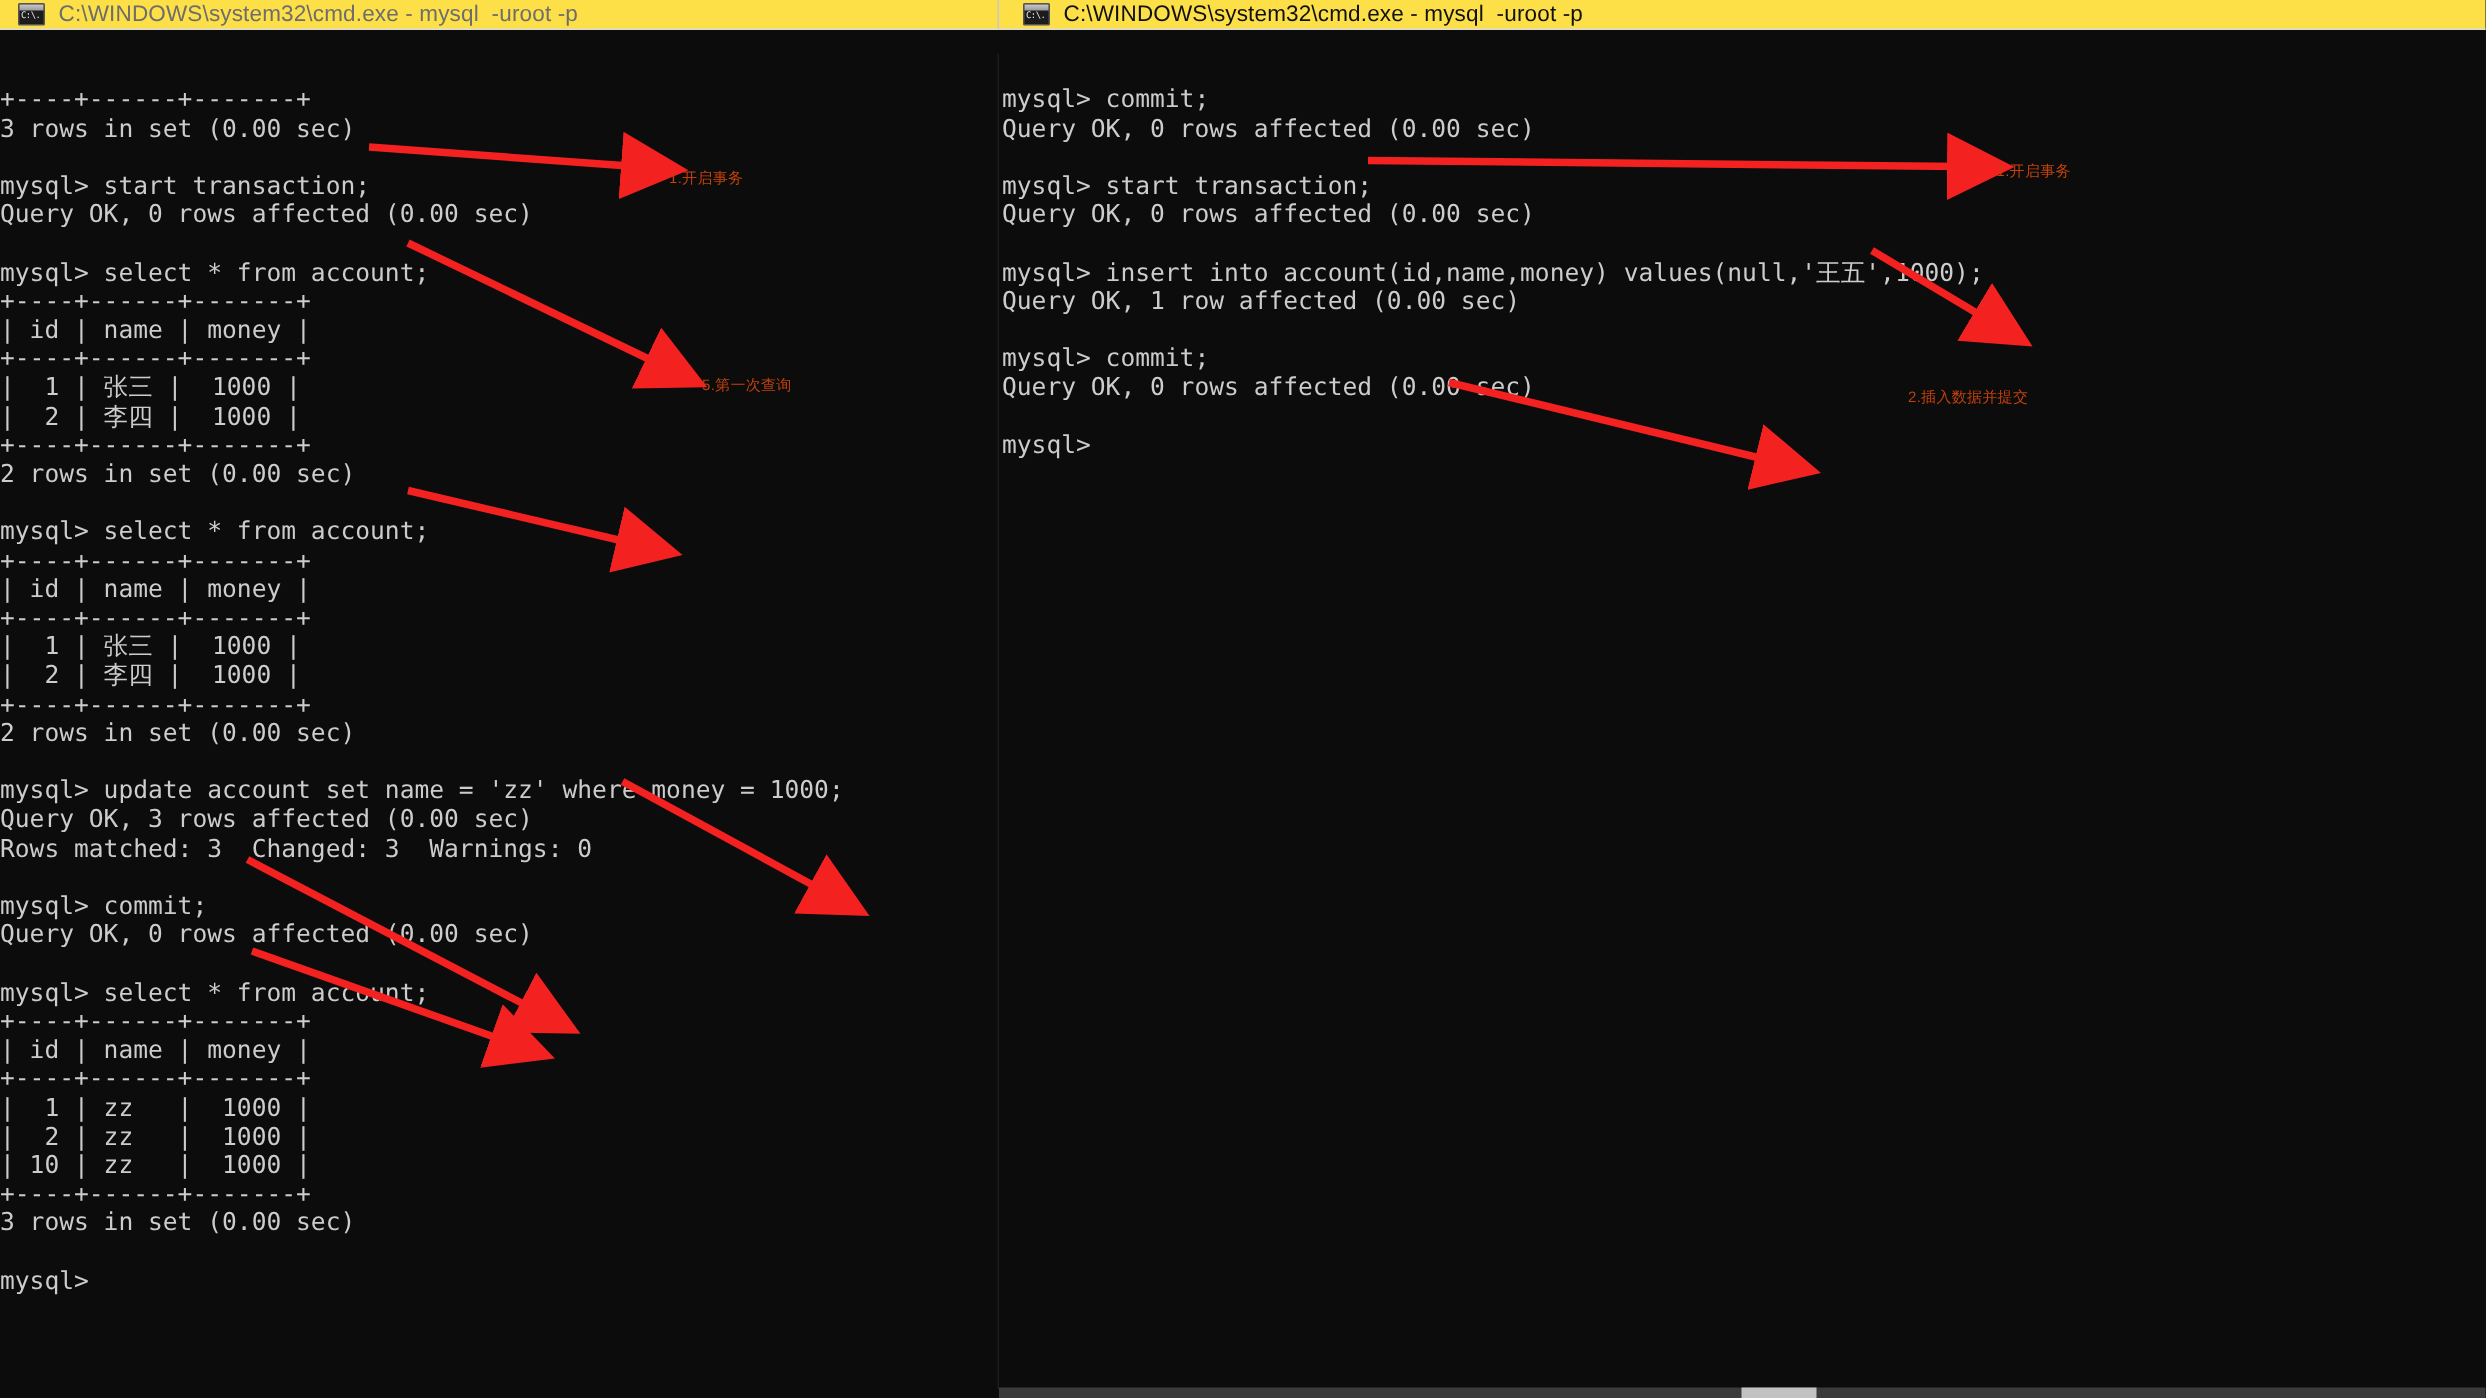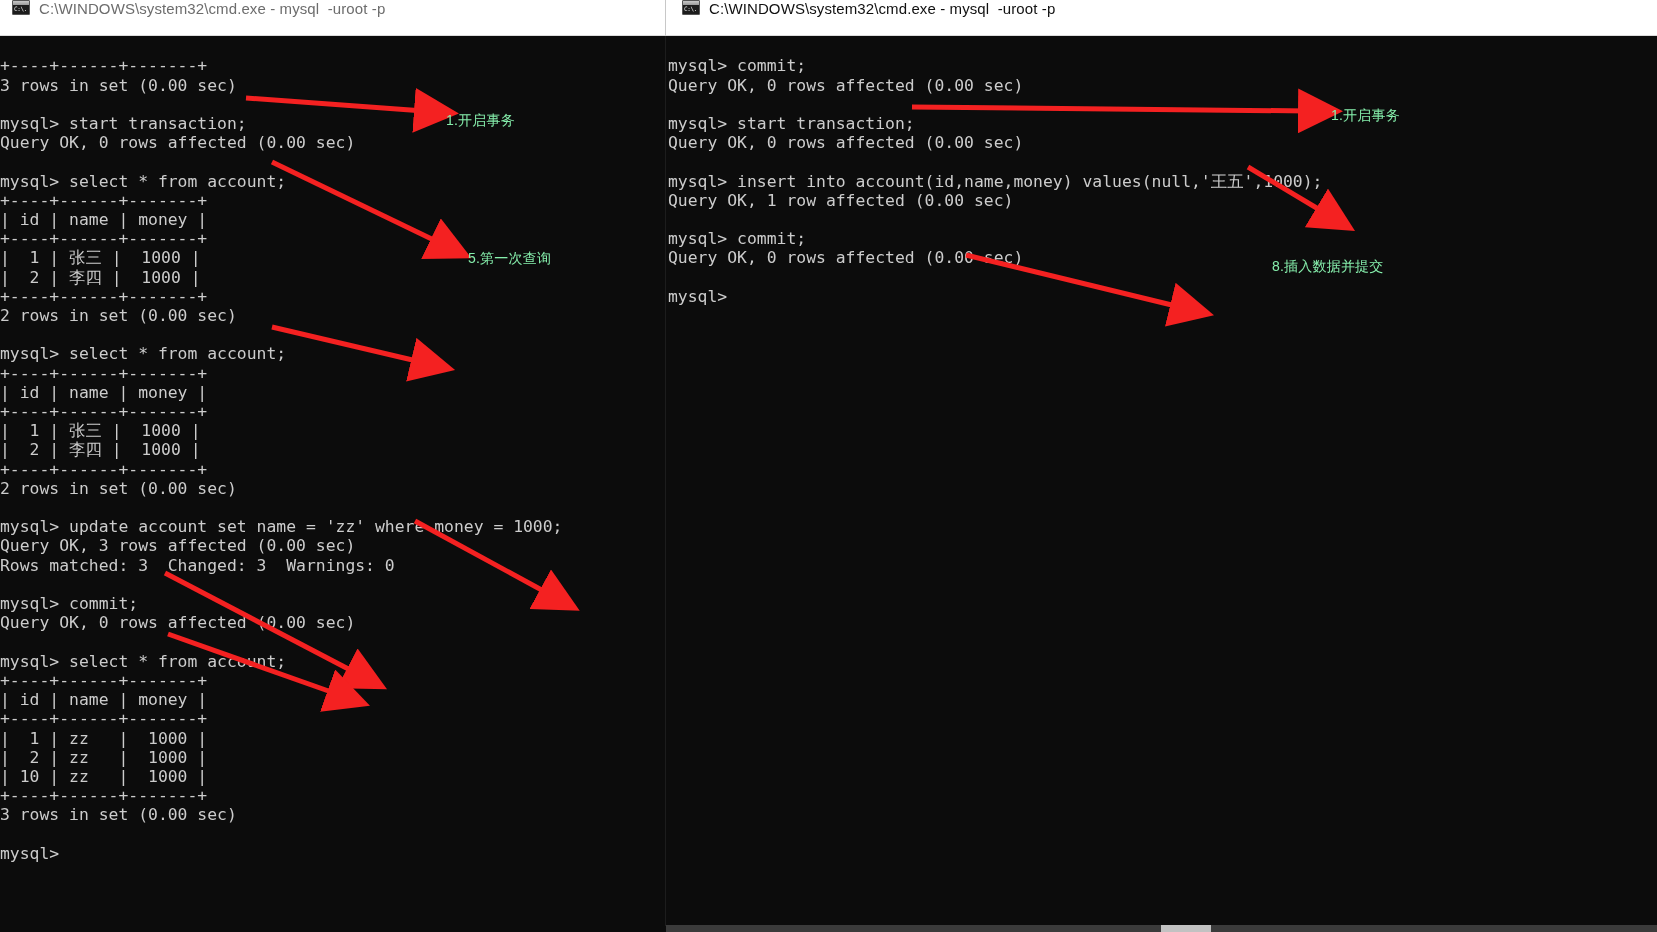--- a/index.html
+++ b/index.html
@@ -11,23 +11,23 @@
     position:relative;
   }
   .desktop{position:absolute;inset:0;background:#0c0c0c;}
 
   
   .win{position:absolute;top:0;bottom:0;background:#0c0c0c;}
   .win-left{left:0;width:666px;}
   .win-right{left:666px;right:0;}
 
   .titlebar{
-    height:36px;
-    background:#ffffff;
-    display:flex;align-items:flex-start;
+    height:20px;
+    background:#fde047;
+    display:flex;align-items:center;
     padding-left:12px;
     box-sizing:border-box;
     position:relative;
     border-bottom:1px solid #dcdcdc;
   }
   .win-left .titlebar{border-right:1px solid #c8c8c8;}
   .win-right .titlebar{padding-left:16px;}
 
   .cmd-icon{
     width:18px;height:15px;
@@ -76,23 +76,23 @@
     line-height:19.2px;
     color:#cccccc;
     letter-spacing:0px;
   }
   .win-left .term{left:0px;}
   .win-right .term{left:2px;}
 
   
   .anno{
     position:absolute;
-    color:#86efac;
+    color:#c2410c;
     font-family:"Liberation Sans",sans-serif;
-    font-size:14px;
+    font-size:10px;
     line-height:24px;
     white-space:pre-line;
     letter-spacing:0.2px;
   }
   .arrow-svg{position:absolute;top:0;left:0;width:1657px;height:932px;pointer-events:none;}
 
   
   .hscroll{
     position:absolute;
     left:666px;right:0;bottom:0;height:7px;
@@ -211,20 +211,20 @@
 
   <div class="anno" style="left:446px;top:108px;">1.开启事务</div>
 
   <div class="anno" style="left:468px;top:246px;">5.第一次查询</div>
 
 
 
 
   <div class="anno" style="left:1331px;top:103px;">1.开启事务</div>
 
-  <div class="anno" style="left:1272px;top:254px;">8.插入数据并提交</div>
+  <div class="anno" style="left:1272px;top:254px;">2.插入数据并提交</div>
 
   <div class="left-bottom-edge"></div>
   <div class="hscroll">
     <div class="hscroll-thumb"></div>
   </div>
 
 </div>
 
 </body></html>

